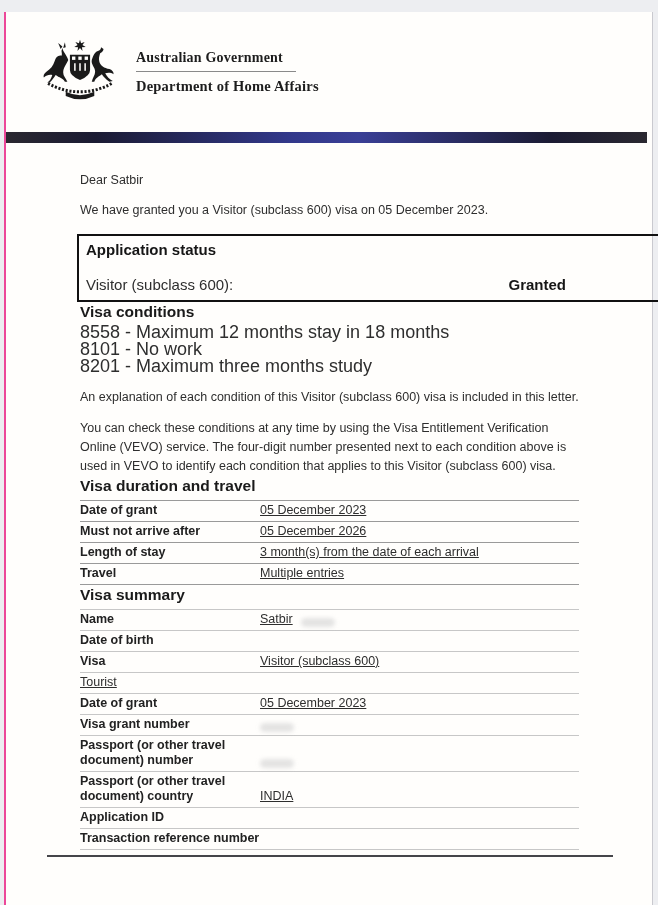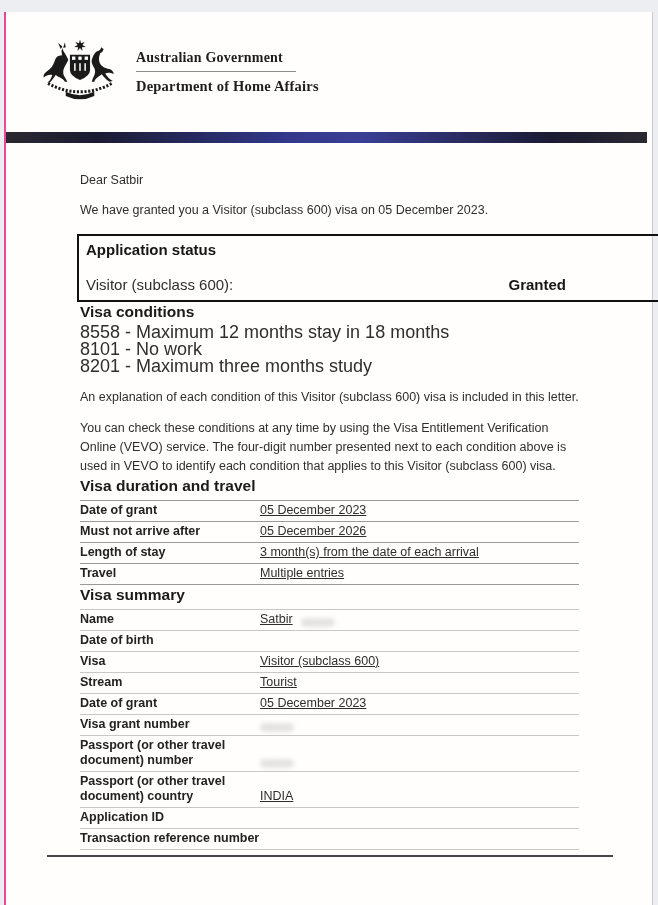--- a/index.html
+++ b/index.html
@@ -183,21 +183,20 @@
   </div>
 
   <div class="kv-row">
     <div class="kv-label">Visa</div>
     <div class="kv-value">
             <span>Visitor (subclass 600)</span>
           </div>
   </div>
 
   <div class="kv-row">
-    <div class="kv-label">Stream</div>
     <div class="kv-value">
             <span>Tourist</span>
           </div>
   </div>
 
   <div class="kv-row">
     <div class="kv-label">Date of grant</div>
     <div class="kv-value">
             <span>05 December 2023</span>
           </div>

